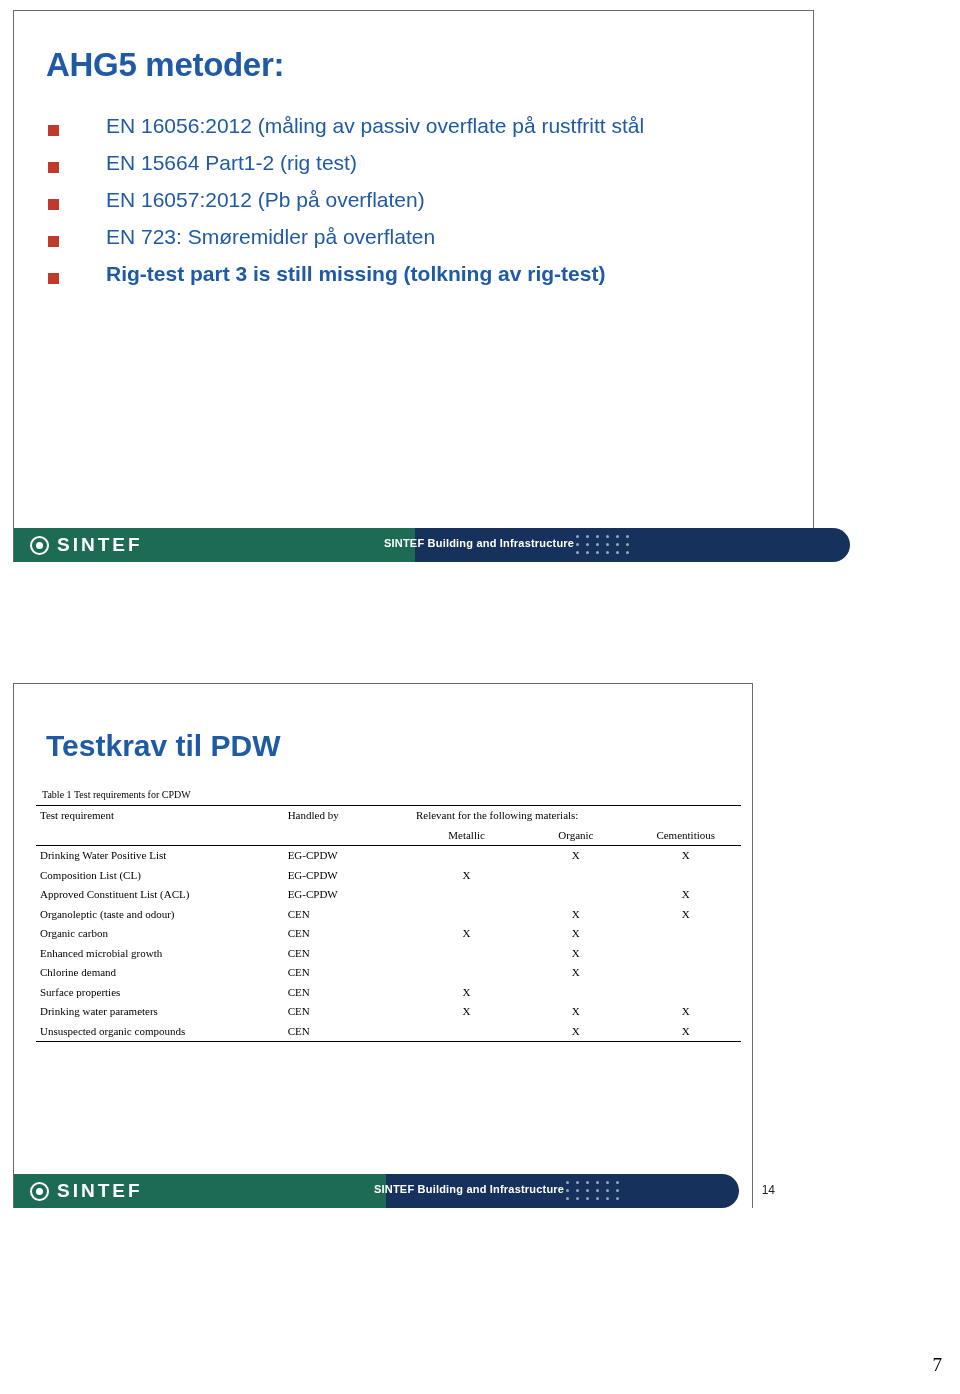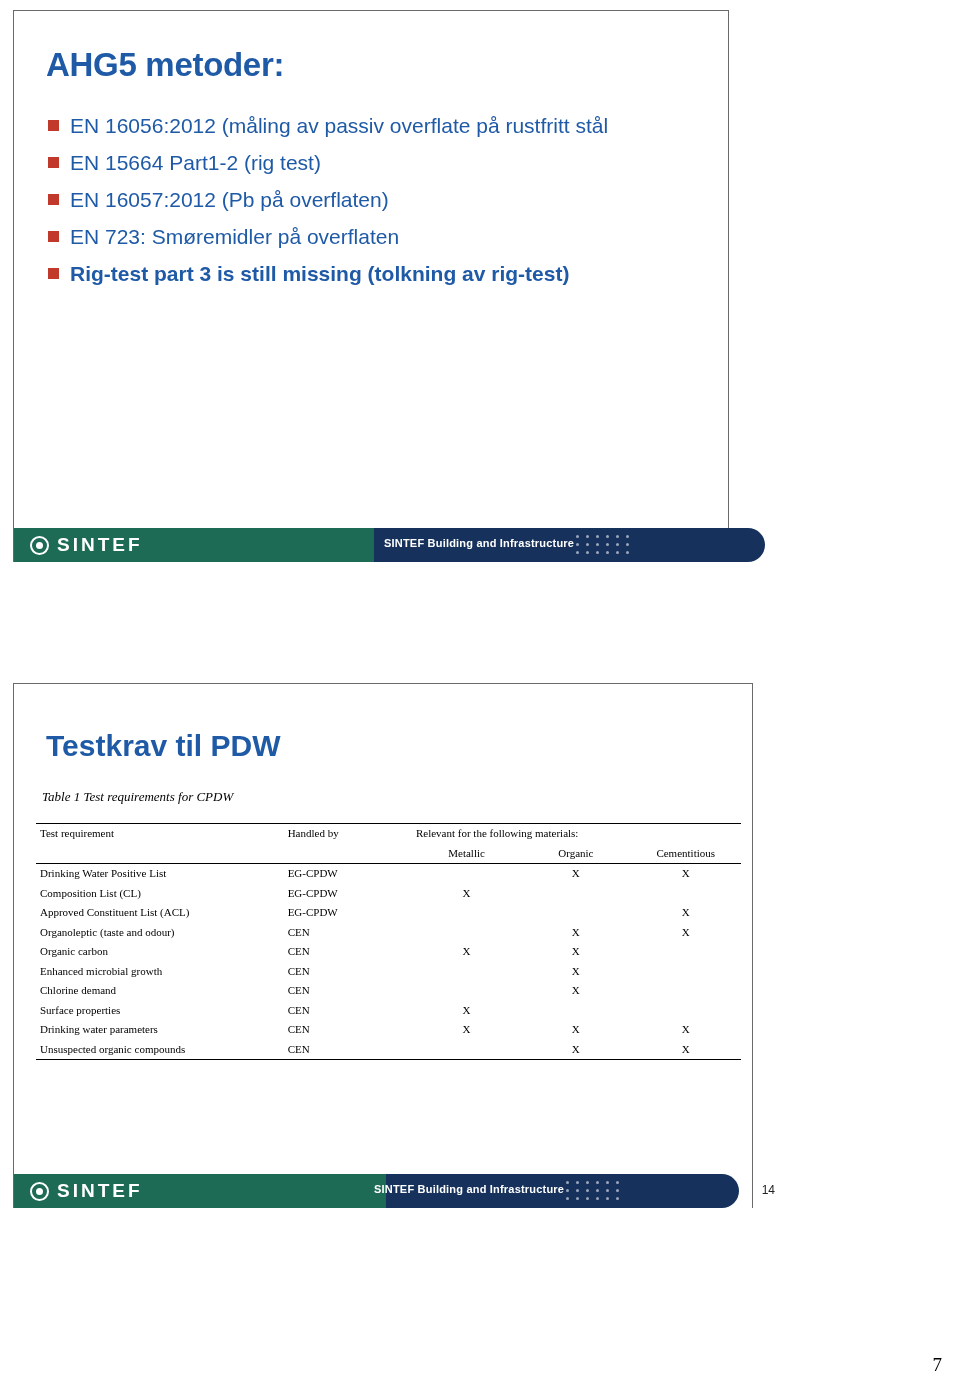--- a/index.html
+++ b/index.html
@@ -13,21 +13,21 @@
     position: relative;
     font-family: "Liberation Sans", sans-serif;
     color: #000000;
   }
 
   
   .slide1 {
     position: absolute;
     left: 13px;
     top: 10px;
-    width: 716px;
+    width: 801px;
     height: 552px;
     border: 1px solid #6a6a6a;
     border-bottom: none;
     box-sizing: border-box;
     background: #ffffff;
   }
   .slide1-title {
     position: absolute;
     left: 32px;
     top: 35px;
@@ -37,22 +37,23 @@
     letter-spacing: -0.3px;
   }
   .bullets {
     position: absolute;
     left: 34px;
     top: 100px;
     width: 690px;
   }
   .bullet {
     display: flex;
-    align-items: flex-start;
+    align-items: center;
     margin-bottom: 7px;
+    gap: 36px;
   }
   .bullet-marker {
     width: 11px;
     height: 11px;
     background: #c0392b;
     margin-top: 9px;
     margin-right: 11px;
     flex: 0 0 auto;
   }
   .bullet-text {
@@ -172,24 +173,23 @@
 
   .table-wrap {
     position: absolute;
     left: 22px;
     top: 105px;
     width: 710px;
     font-family: "Liberation Serif", serif;
     color: #000000;
   }
   .table-caption {
-    font-size: 13px;
-    margin-bottom: 18px;
+    font-size: 10px;
+    margin-bottom: 5px;
     padding-left: 6px;
-    font-style: italic;
   }
   table.reqtable {
     border-collapse: collapse;
     width: 705px;
     font-size: 11px;
   }
   table.reqtable td, table.reqtable th {
     padding: 1px 4px;
     font-weight: normal;
     text-align: left;

